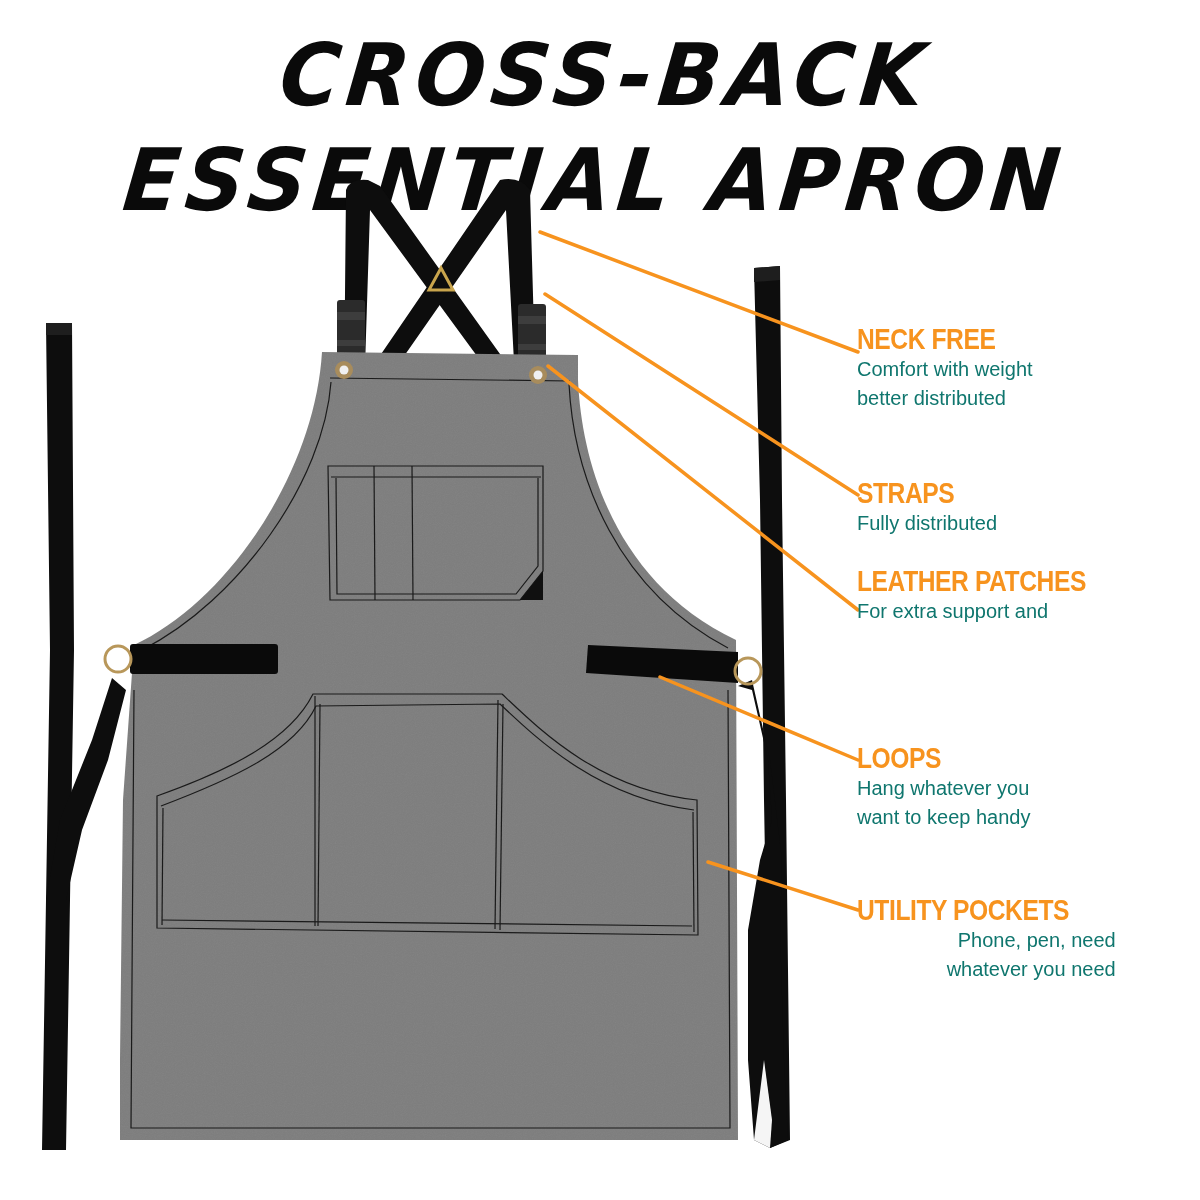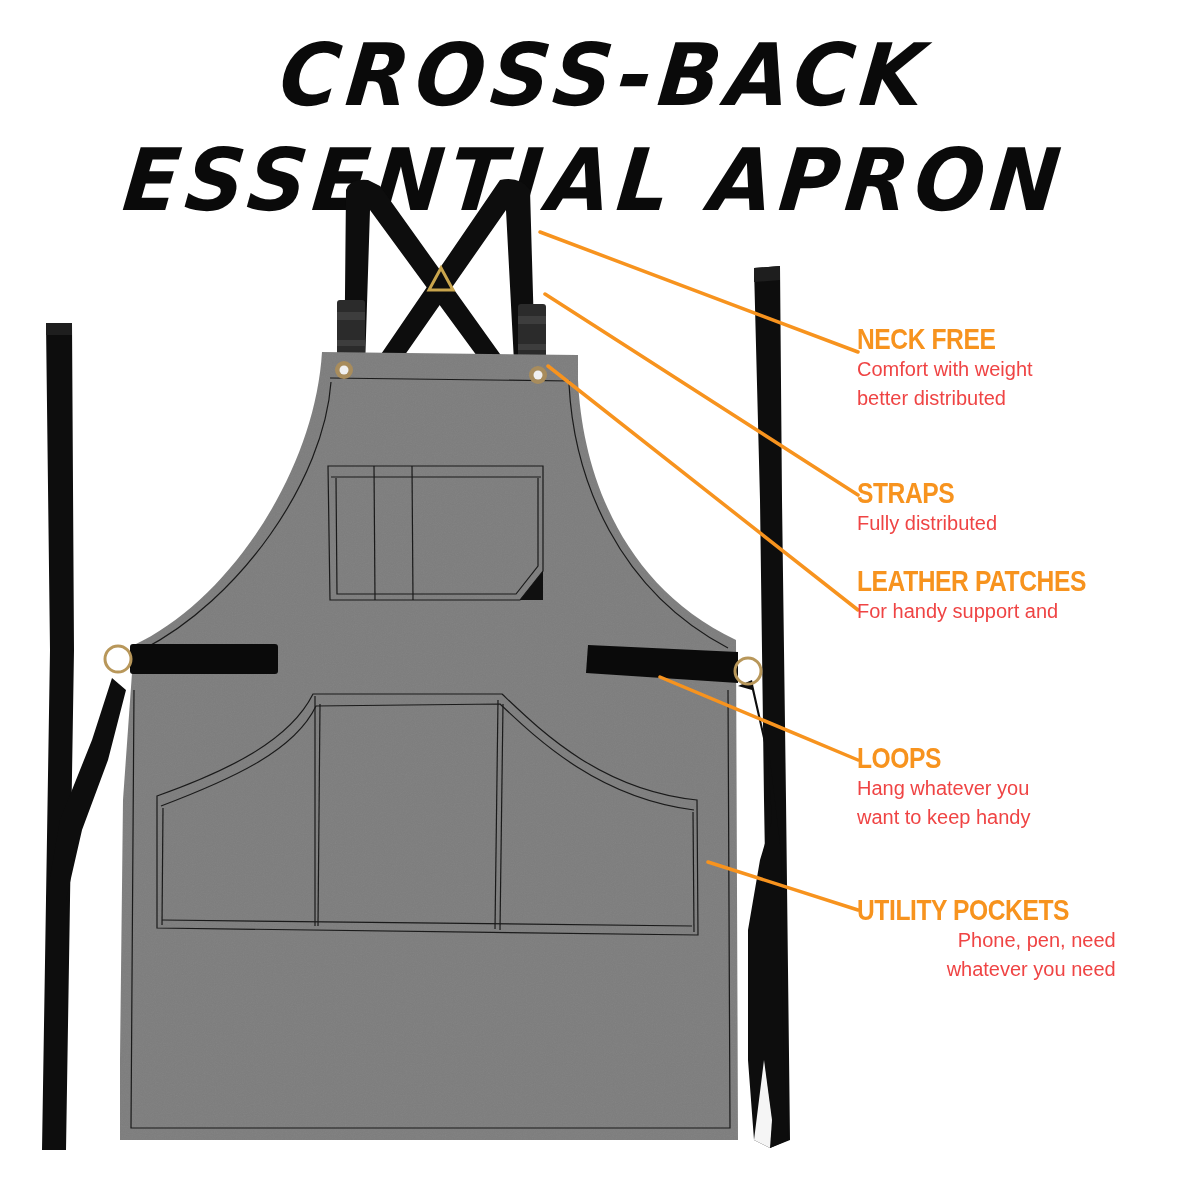--- a/index.html
+++ b/index.html
@@ -11,21 +11,21 @@
     transform:scaleY(1.05) skewX(-6deg);
   }
   svg.art { position:absolute; left:0; top:0; }
   .callout { position:absolute; left:857px; }
   .callout .head {
     font-family:"Liberation Sans", sans-serif; font-weight:bold; color:#f7931e;
     font-size:30px; line-height:30px; letter-spacing:-0.5px;
     transform:scaleX(0.82); transform-origin:left center; white-space:nowrap;
   }
   .callout .desc {
-    font-family:"Liberation Sans", sans-serif; font-size:20px; color:#ef4444; line-height:27px;
+    font-family:"Liberation Sans", sans-serif; font-size:20px; color:#0f766e; line-height:27px;
     margin-top:2px; white-space:nowrap;
   }
 </style>
 </head>
 <body>
 
 <div class="title">CROSS-BACK ESSENTIAL APRON</div>
 
 <svg class="art" width="1200" height="1200" viewBox="0 0 1200 1200">
   <defs>
@@ -143,21 +143,21 @@
   <div class="desc">better distributed</div>
 </div>
 
 <div class="callout" style="top:478px;">
   <div class="head">STRAPS</div>
   <div class="desc">Fully distributed</div>
 </div>
 
 <div class="callout" style="top:566px;">
   <div class="head">LEATHER PATCHES</div>
-  <div class="desc">For handy support and</div>
+  <div class="desc">For extra support and</div>
 </div>
 
 <div class="callout" style="top:743px;">
   <div class="head">LOOPS</div>
   <div class="desc">Hang whatever you</div>
   <div class="desc">want to keep handy</div>
 </div>
 
 <div class="callout" style="top:895px;text-align:right;">
   <div class="head">UTILITY POCKETS</div>

